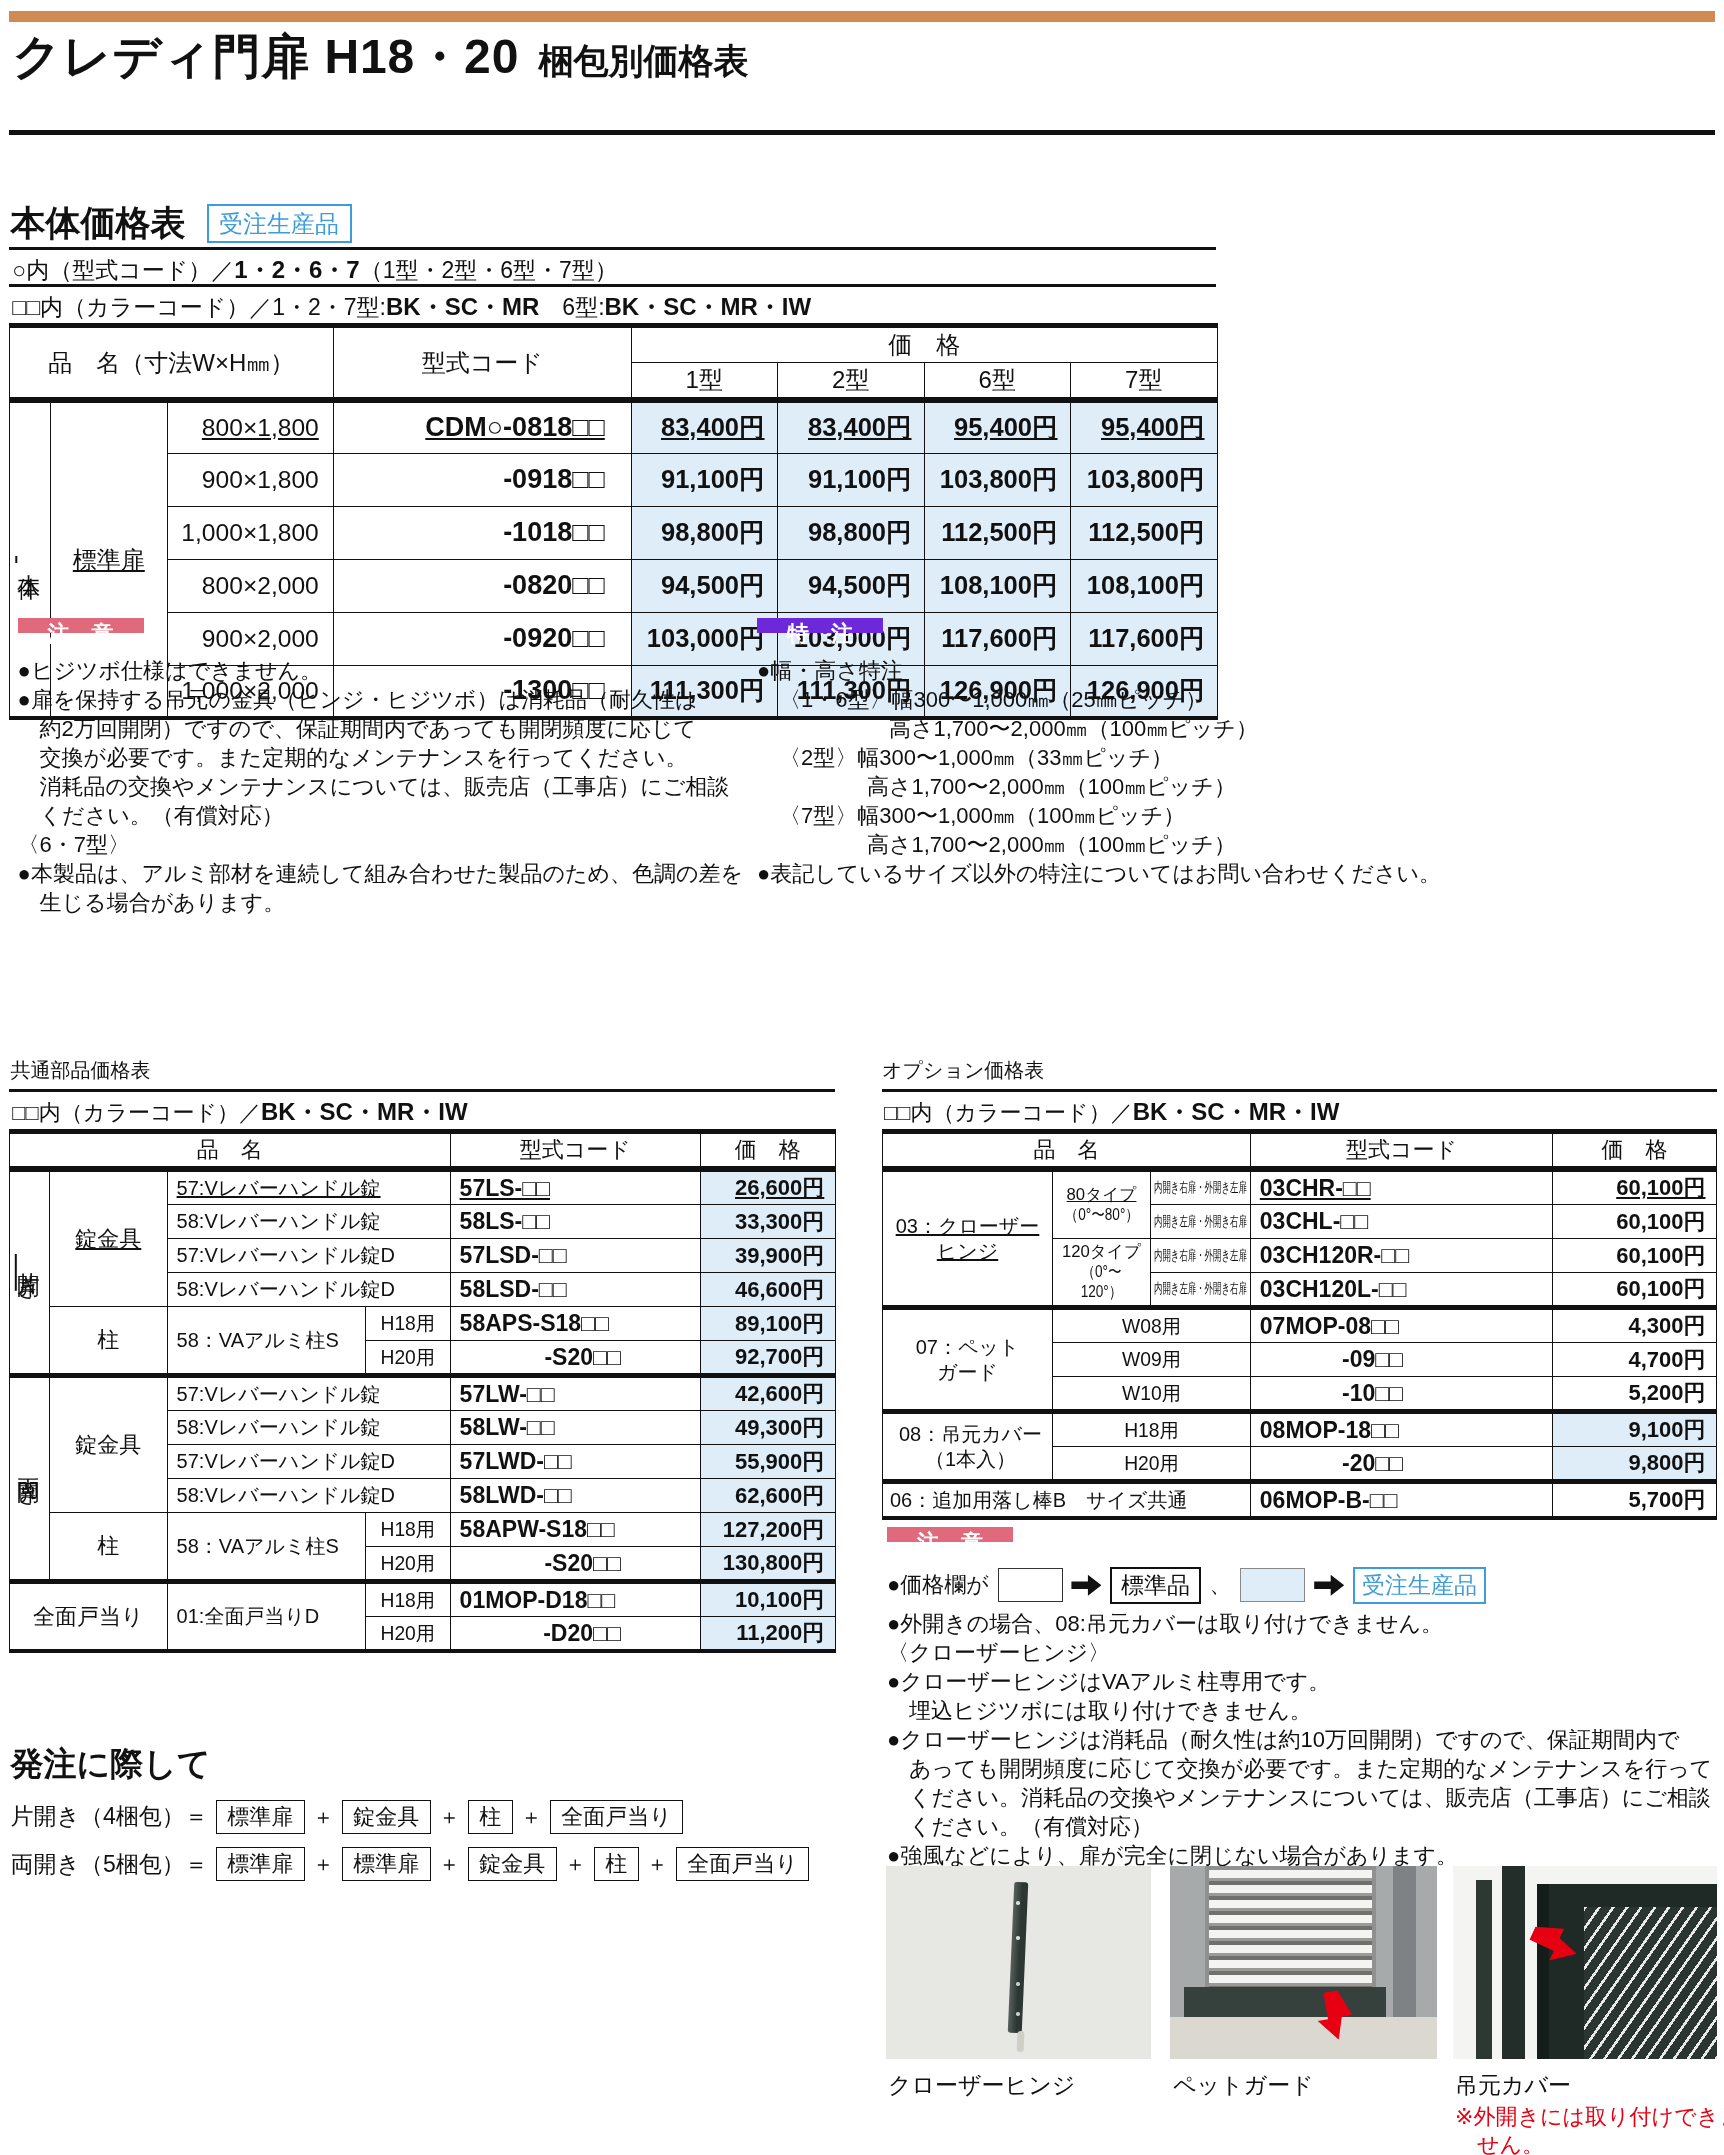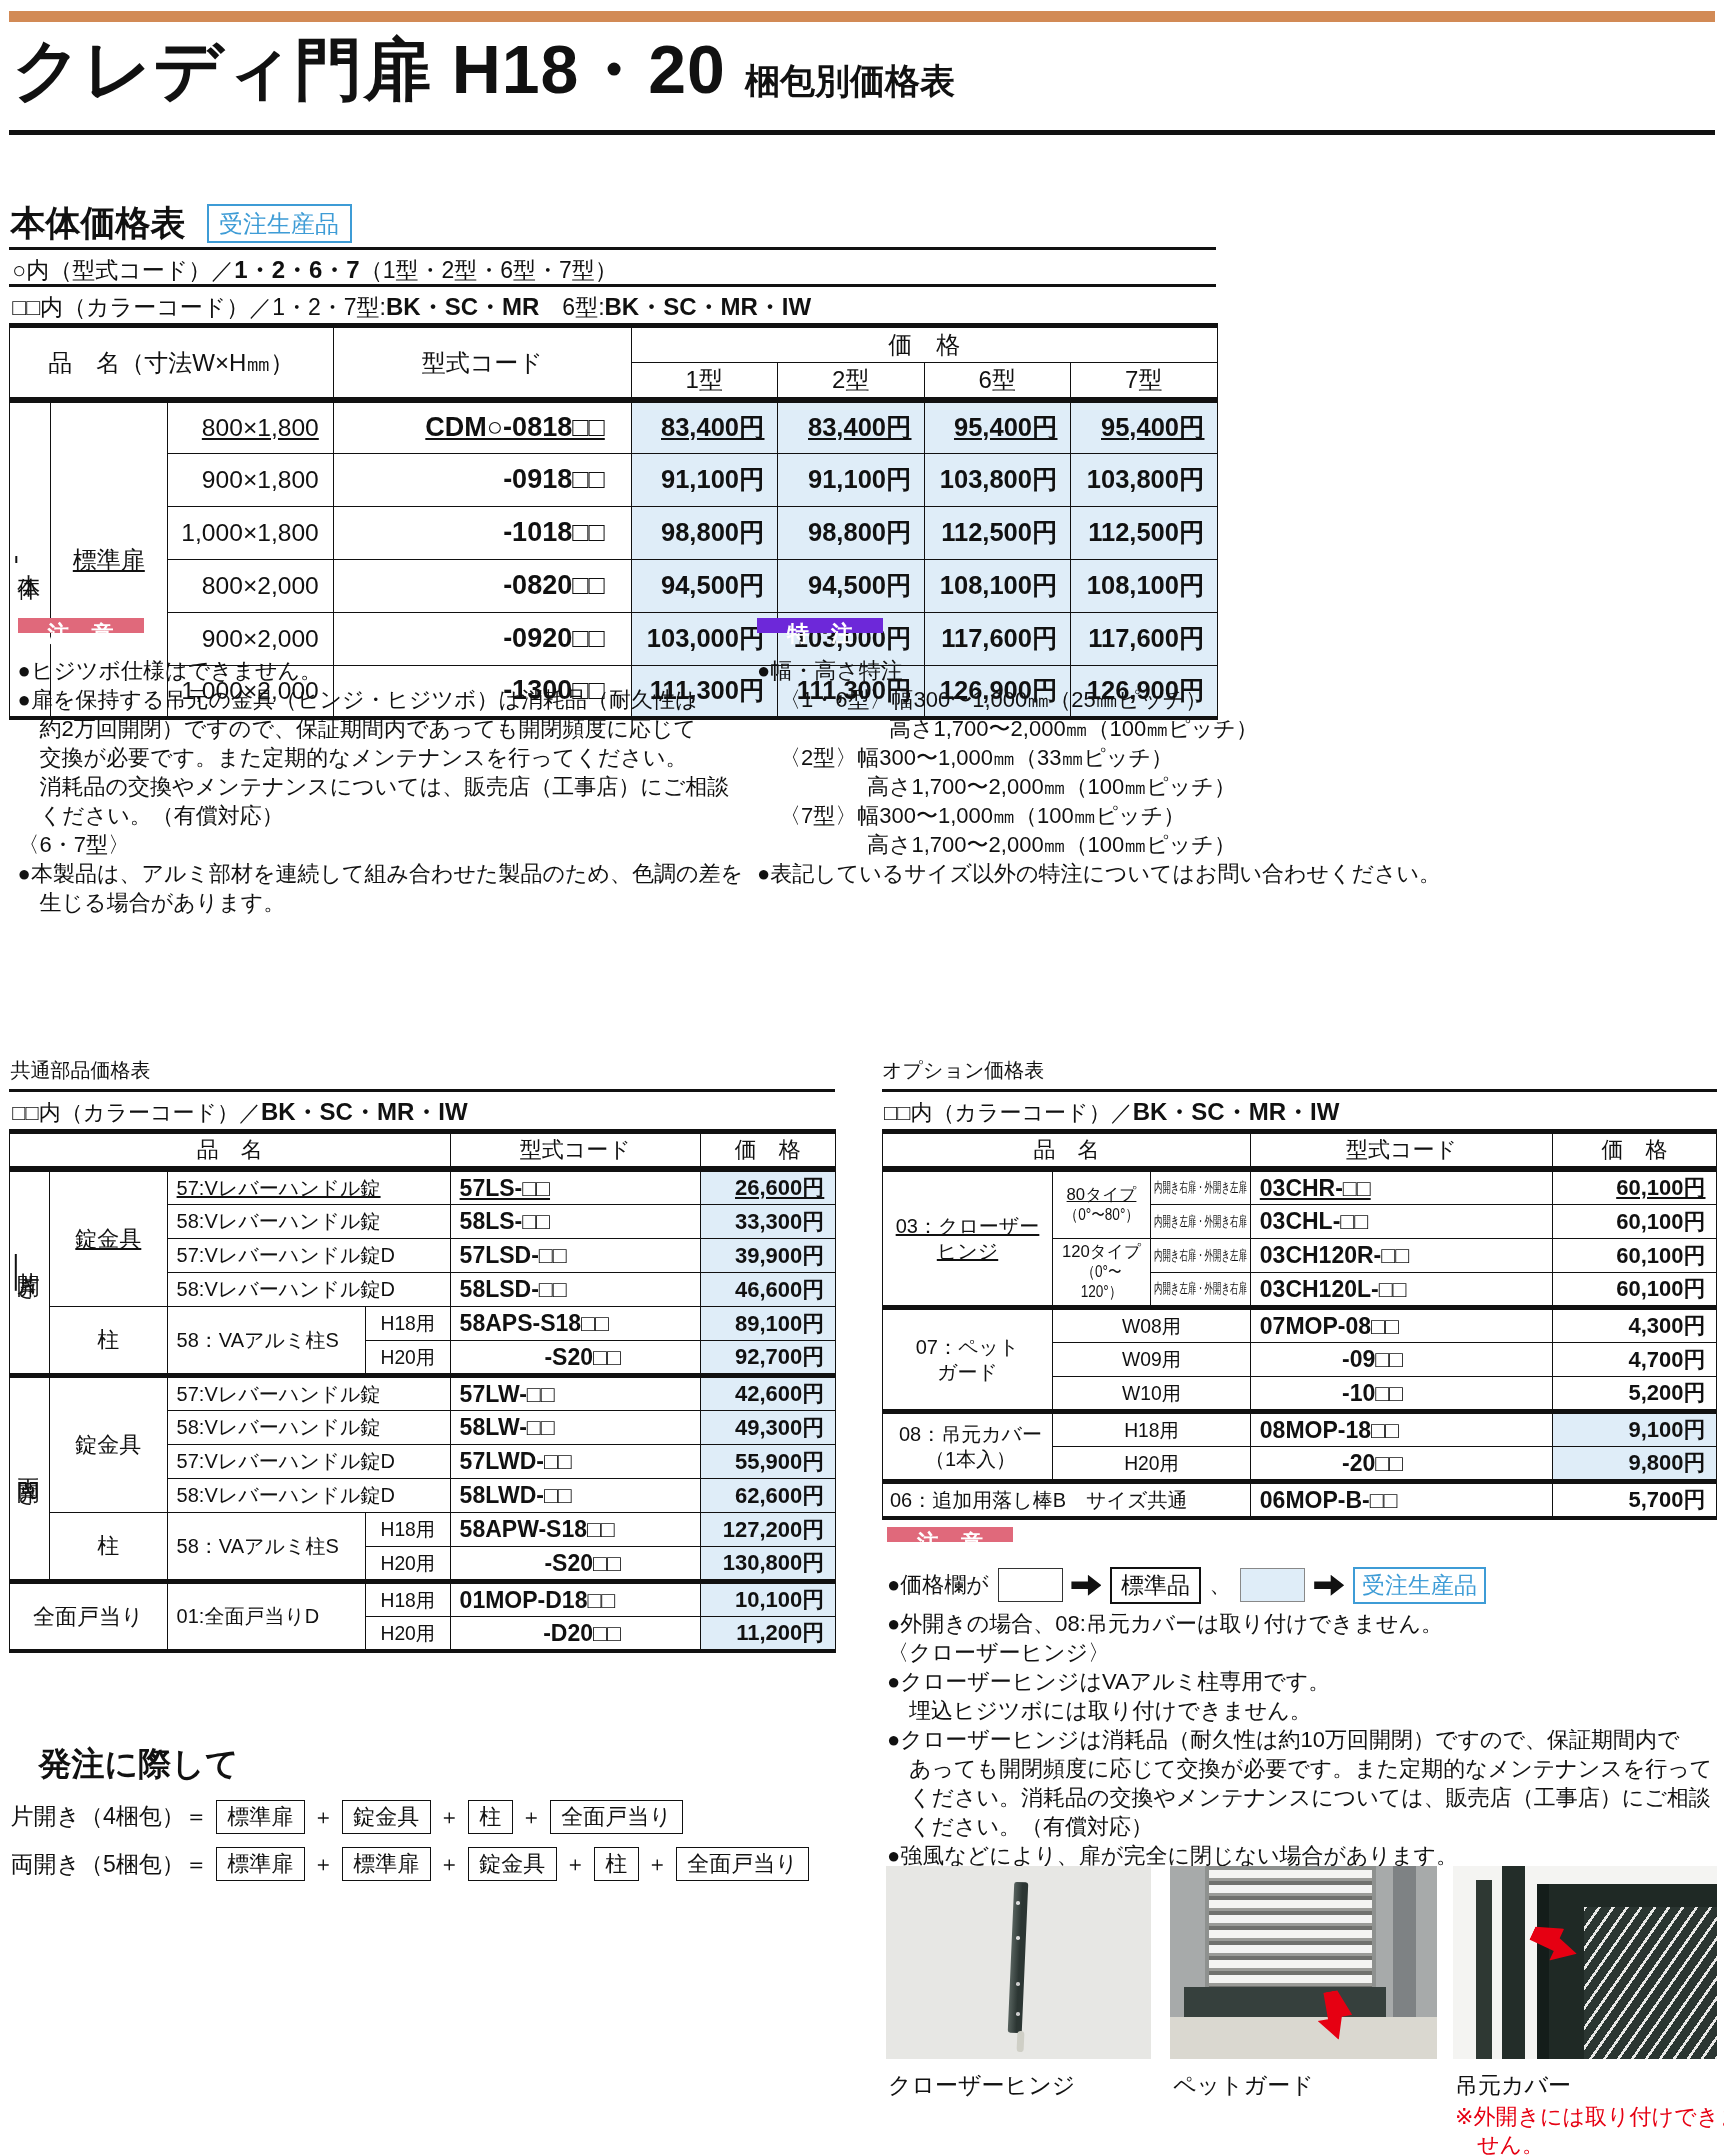--- a/index.html
+++ b/index.html
@@ -3,21 +3,21 @@
 <meta charset="utf-8">
 <style>
   html,body{margin:0;padding:0;background:#fff;}
   #page{position:relative;width:1724px;height:2156px;background:#fff;overflow:hidden;
         font-family:"Liberation Sans","DejaVu Sans",sans-serif;color:#111;}
   .abs{position:absolute;}
   .rule{position:absolute;background:#111;}
   
   .topbar{position:absolute;left:8.8px;top:10.5px;width:1706px;height:11.4px;}
   .titlerow{position:absolute;left:12.3px;top:24.6px;display:flex;align-items:baseline;}
-  .title-main{font-size:68px;font-weight:bold;letter-spacing:0.9px;}
+  .title-main{font-size:48px;font-weight:bold;letter-spacing:0.9px;}
   .title-sub{font-size:35px;font-weight:bold;margin-left:19.3px;}
   
   .sec-head{display:flex;align-items:center;gap:21px;}
   .h2{font-size:35px;font-weight:bold;}
   .h3{font-size:20px;font-weight:normal;margin-top:7px;}
   .badge-mto{display:inline-block;border:2.6px solid #3E9CD6;color:#3E9CD6;font-size:24px;
              padding:1.8px 10.5px;background:#fff;}
   .note{font-size:23px;white-space:nowrap;}
   .note b{font-size:24px;margin-top:28px;}
   .sec-badge{display:inline-block;height:15px;line-height:32px;padding:0 30px;color:#fff;
@@ -437,21 +437,21 @@
       <div>　埋込ヒジツボには取り付けできません。</div>
       <div>●クローザーヒンジは消耗品（耐久性は約10万回開閉）ですので、保証期間内で</div>
       <div>　あっても開閉頻度に応じて交換が必要です。また定期的なメンテナンスを行って</div>
       <div>　ください。消耗品の交換やメンテナンスについては、販売店（工事店）にご相談</div>
       <div>　ください。（有償対応）</div>
       <div>●強風などにより、扉が完全に閉じない場合があります。</div>
     </div>
   </div>
 
   <div class="abs" style="left:10.5px;top:1742px;">
-    <div style="font-size:33px;font-weight:bold;margin-left:28px;">発注に際して</div>
+    <div style="font-size:33px;font-weight:bold;">発注に際して</div>
     <div class="formula">
       <span class="flabel">片開き（4梱包）＝</span>
       <span class="fbox">標準扉</span>
       <span class="fplus">＋</span>
       <span class="fbox">錠金具</span>
       <span class="fplus">＋</span>
       <span class="fbox">柱</span>
       <span class="fplus">＋</span>
       <span class="fbox">全面戸当り</span>
     </div>

